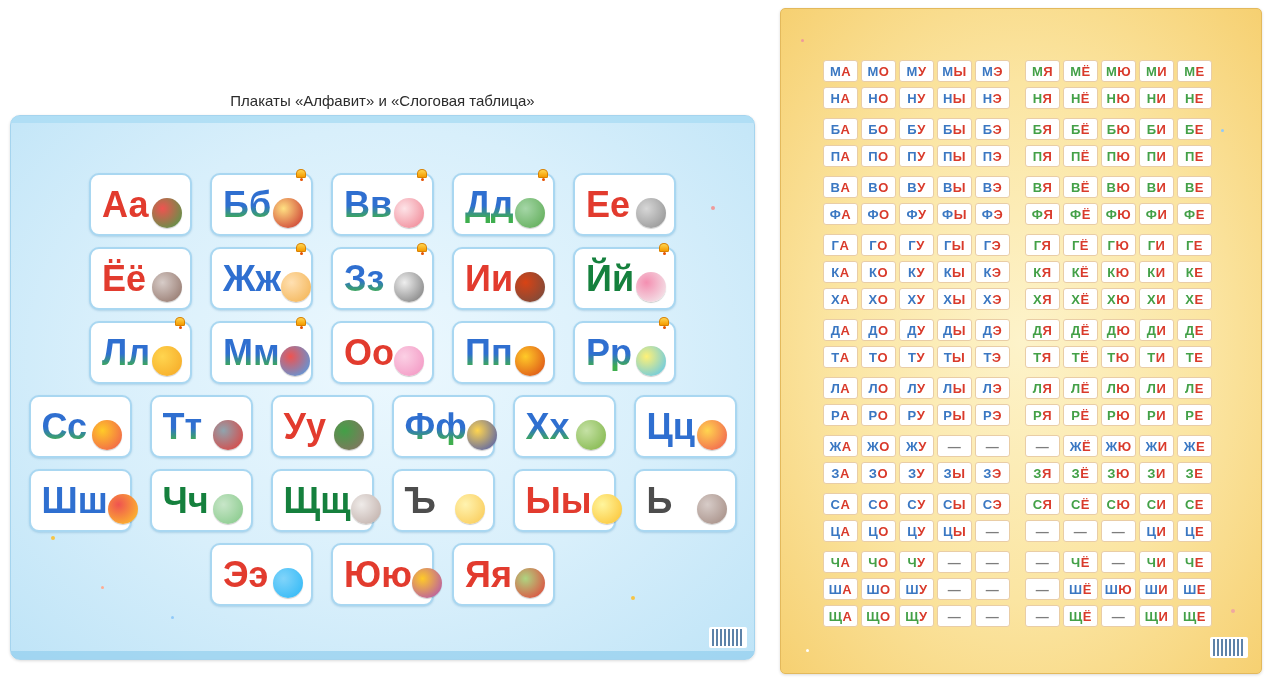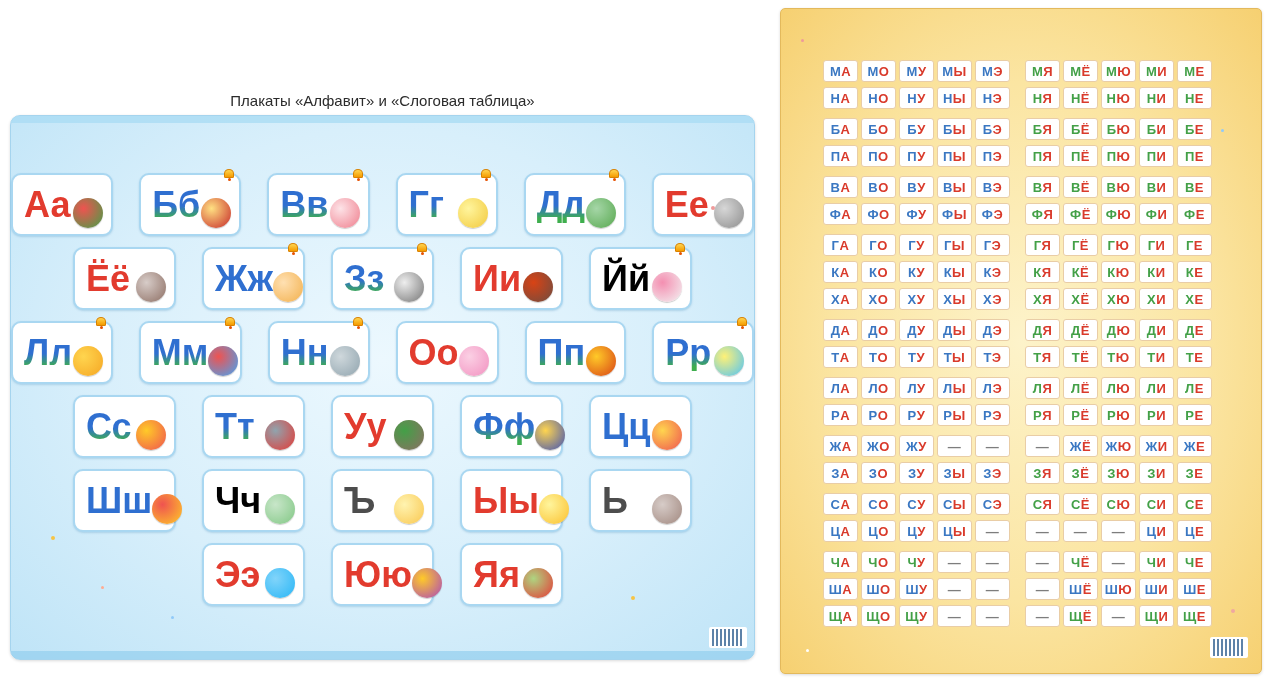--- a/index.html
+++ b/index.html
@@ -14,29 +14,29 @@
   .poster{position:absolute;box-sizing:border-box;}
   .poster-left{left:10px;top:115px;width:745px;height:545px;border-radius:10px;
     background:radial-gradient(ellipse at 50% 45%, #ecf8fe 0%, #d8effb 55%, #bfe4f7 100%);
     border:1px solid #a5d4ee;box-shadow:0 1px 3px rgba(0,0,0,.15);}
   .poster-left::before{content:"";position:absolute;left:0;right:0;top:0;height:7px;
     background:#aadcf4;border-radius:10px 10px 0 0;opacity:.8;}
   .poster-left::after{content:"";position:absolute;left:0;right:0;bottom:0;height:8px;
     background:#93cfee;border-radius:0 0 10px 10px;opacity:.7;}
 
   #alphabet-grid{position:absolute;left:0;right:0;top:57px;}
-  .arow{display:flex;gap:26px;justify-content:center;margin-bottom:11px;}
+  .arow{display:flex;gap:18px;justify-content:center;margin-bottom:11px;}
   .card{position:relative;width:103px;height:63px;background:#ffffff;
         border:2px solid #a9d7f1;border-radius:10px;box-sizing:border-box;
         display:flex;align-items:center;justify-content:space-between;
         padding:2px 8px 2px 11px;box-shadow:0 1px 2px rgba(60,130,180,.25);}
   .letters{font-weight:bold;font-size:36px;line-height:1;}
   .lt-vowel{color:#e23b2e;}
   .lt-hard{color:#2f6fd0;}
-  .lt-soft{color:#000000;}
+  .lt-soft{color:#15803d;}
   .lt-sign{color:#4d4d4d;}
   .lt-paired{background:linear-gradient(180deg,#2f6fd0 52%,#3fae4e 88%);
              -webkit-background-clip:text;background-clip:text;color:transparent;}
   .blob{width:30px;height:30px;border-radius:50%;align-self:flex-end;
         margin-bottom:4px;flex:none;box-shadow:0 1px 1px rgba(0,0,0,.2);}
   .bell{position:absolute;top:-8px;right:3px;width:14px;height:14px;}
   .bell::before{content:"";position:absolute;top:2px;left:2px;width:10px;height:9px;
         background:linear-gradient(#ffd54f,#f59b00);border-radius:50% 50% 15% 15%;
         border:1px solid #d98200;box-sizing:border-box;}
   .bell::after{content:"";position:absolute;bottom:0;left:6px;width:3px;height:3px;
@@ -88,25 +88,20 @@
             <span class="letters lt-paired">Бб</span>
             <span class="blob" style="background: radial-gradient(circle at 35% 35%, rgb(255, 224, 130), rgb(198, 40, 40));"></span>
             <span class="bell"></span>
           </div>
           <div class="card">
             <span class="letters lt-paired">Вв</span>
             <span class="blob" style="background: radial-gradient(circle at 35% 35%, rgb(253, 227, 231), rgb(239, 126, 141));"></span>
             <span class="bell"></span>
           </div>
           <div class="card">
-            <span class="letters lt-paired">Гг</span>
-            <span class="blob" style="background: radial-gradient(circle at 35% 35%, rgb(255, 245, 157), rgb(242, 201, 61));"></span>
-            <span class="bell"></span>
-          </div>
-          <div class="card">
             <span class="letters lt-paired">Дд</span>
             <span class="blob" style="background: radial-gradient(circle at 35% 35%, rgb(165, 214, 167), rgb(88, 168, 79));"></span>
             <span class="bell"></span>
           </div>
           <div class="card">
             <span class="letters lt-vowel">Ее</span>
             <span class="blob" style="background: radial-gradient(circle at 35% 35%, rgb(215, 215, 215), rgb(141, 141, 141));"></span>
           </div>
         </div>
         <div class="arow">
@@ -139,25 +134,20 @@
             <span class="letters lt-paired">Лл</span>
             <span class="blob" style="background: radial-gradient(circle at 35% 35%, rgb(255, 213, 79), rgb(245, 166, 35));"></span>
             <span class="bell"></span>
           </div>
           <div class="card">
             <span class="letters lt-paired">Мм</span>
             <span class="blob" style="background: radial-gradient(circle at 35% 35%, rgb(239, 83, 80), rgb(66, 165, 245));"></span>
             <span class="bell"></span>
           </div>
           <div class="card">
-            <span class="letters lt-paired">Нн</span>
-            <span class="blob" style="background: radial-gradient(circle at 35% 35%, rgb(207, 216, 220), rgb(144, 164, 174));"></span>
-            <span class="bell"></span>
-          </div>
-          <div class="card">
             <span class="letters lt-vowel">Оо</span>
             <span class="blob" style="background: radial-gradient(circle at 35% 35%, rgb(251, 208, 228), rgb(242, 145, 192));"></span>
           </div>
           <div class="card">
             <span class="letters lt-paired">Пп</span>
             <span class="blob" style="background: radial-gradient(circle at 35% 35%, rgb(255, 202, 40), rgb(216, 67, 21));"></span>
           </div>
           <div class="card">
             <span class="letters lt-paired">Рр</span>
             <span class="blob" style="background: radial-gradient(circle at 35% 35%, rgb(255, 241, 118), rgb(79, 195, 247));"></span>
@@ -175,32 +165,40 @@
           </div>
           <div class="card">
             <span class="letters lt-vowel">Уу</span>
             <span class="blob" style="background: radial-gradient(circle at 35% 35%, rgb(67, 160, 71), rgb(141, 110, 99));"></span>
           </div>
           <div class="card">
             <span class="letters lt-paired">Фф</span>
             <span class="blob" style="background: radial-gradient(circle at 35% 35%, rgb(255, 213, 79), rgb(63, 81, 181));"></span>
           </div>
           <div class="card">
+            <span class="letters lt-paired">Хх</span>
+            <span class="blob" style="background: radial-gradient(circle at 35% 35%, rgb(197, 225, 165), rgb(124, 179, 66));"></span>
+          </div>
+          <div class="card">
             <span class="letters lt-hard">Цц</span>
             <span class="blob" style="background: radial-gradient(circle at 35% 35%, rgb(255, 213, 79), rgb(239, 83, 80));"></span>
           </div>
         </div>
         <div class="arow">
           <div class="card">
             <span class="letters lt-hard">Шш</span>
             <span class="blob" style="background: radial-gradient(circle at 35% 35%, rgb(239, 83, 80), rgb(255, 202, 40));"></span>
           </div>
           <div class="card">
             <span class="letters lt-soft">Чч</span>
             <span class="blob" style="background: radial-gradient(circle at 35% 35%, rgb(200, 230, 201), rgb(129, 199, 132));"></span>
+          </div>
+          <div class="card">
+            <span class="letters lt-soft">Щщ</span>
+            <span class="blob" style="background: radial-gradient(circle at 35% 35%, rgb(239, 235, 233), rgb(188, 170, 164));"></span>
           </div>
           <div class="card">
             <span class="letters lt-sign">Ъ</span>
             <span class="blob" style="background: radial-gradient(circle at 35% 35%, rgb(255, 243, 176), rgb(249, 199, 79));"></span>
           </div>
           <div class="card">
             <span class="letters lt-vowel">Ыы</span>
             <span class="blob" style="background: radial-gradient(circle at 35% 35%, rgb(255, 245, 157), rgb(251, 192, 45));"></span>
           </div>
           <div class="card">

